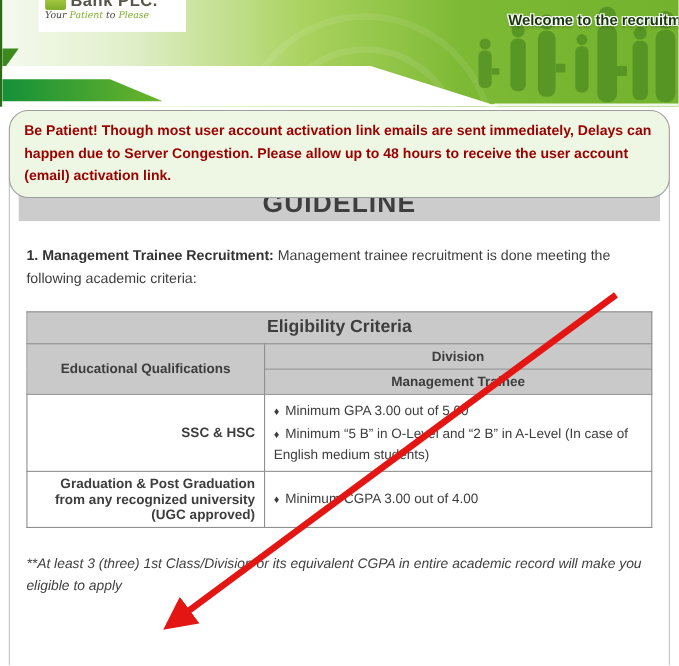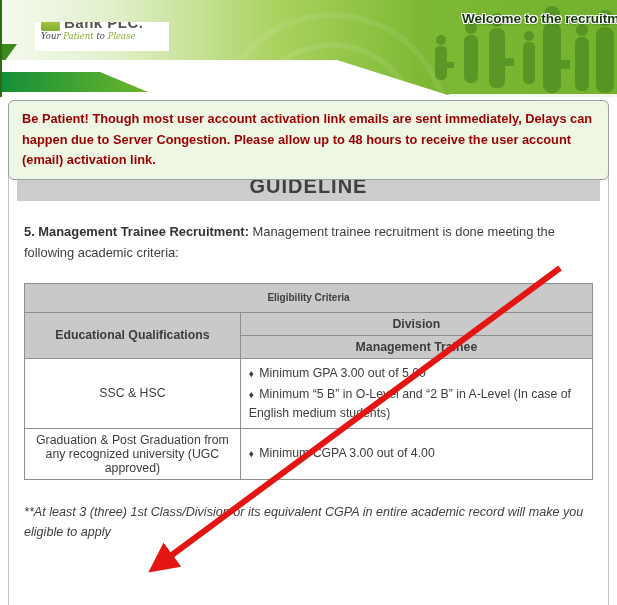--- a/index.html
+++ b/index.html
@@ -9,61 +9,61 @@
   }
   
   .header{
     position:absolute; top:0; left:0; width:617px; height:97px; overflow:hidden;
     background:linear-gradient(90deg,#f4f9ee 0%,#e2f0cc 18%,#a9d25e 45%,#7db934 68%,#72b22d 100%);
     border-left:2px solid #2c6b14;
   }
   .header svg{position:absolute; top:0; left:0;}
   .logo-box{
     position:absolute; top:0; left:33px; width:124px; height:27px;
-    background:#ffffff; overflow:hidden; padding:0 4px 2px 6px; z-index:4;margin-top:22px;
+    background:#ffffff; overflow:hidden; padding:0 4px 2px 6px; z-index:4;
   }
   .logo-main{display:flex; align-items:flex-end; gap:4px; margin-top:-9px; height:18px;}
   .logo-mark{width:19px; height:15px; border-radius:2px;
     background:linear-gradient(180deg,#b5d44a,#7fae2b);}
   .logo-name{font-size:15px; font-weight:bold; color:#56544b; letter-spacing:.5px; white-space:nowrap;}
   .tagline{font-family:"DejaVu Serif", serif; font-style:italic; font-size:8.5px;
     white-space:nowrap; line-height:10px; color:#45433a;}
   .tagline .grn{color:#7fae2b;}
   .welcome{
     position:absolute; top:11px; left:460px; white-space:nowrap; z-index:3;
     font-size:13.5px; font-weight:bold; color:#16380b;
     text-shadow:-1px -1px 0 #fff,1px -1px 0 #fff,-1px 1px 0 #fff,1px 1px 0 #fff,0 2px 2px rgba(0,0,0,.25);
   }
   
   .notice{
     position:absolute; top:100px; left:8px; width:601px; box-sizing:border-box;
-    background:#eef6e4; border:1px solid #9d9d9d; border-radius:6px;
+    background:#eef6e4; border:1px solid #9d9d9d; border-radius:18px;
     padding:8px 13px; z-index:2;
   }
   .notice-text{font-size:12.8px; font-weight:bold; color:#9b0000; line-height:1.62;}
   
   .panel{
     position:absolute; top:162px; left:8px; width:601px; height:480px; box-sizing:border-box;
     background:#ffffff; border:1px solid #c2c2c2; padding:8px; z-index:1;
   }
   .panel-title{
     height:30px; line-height:30px; background:#cccccc; text-align:center;
-    font-size:20px; font-weight:bold; color:#3e3e3e; letter-spacing:1px;
+    font-size:24px; font-weight:bold; color:#3e3e3e; letter-spacing:1px;
   }
   .content{padding:0 7px;}
   .para{font-size:12.9px; line-height:1.62; margin:21px 0 0 0; color:#3d3d3d;}
   .para b{color:#333;}
   .elig-table{
     width:100%; border-collapse:collapse; margin-top:19px;
     font-size:12.3px; color:#3d3d3d;
   }
   .elig-table th, .elig-table td{border:1px solid #8f8f8f; padding:4px 8px;}
   .elig-table th{background:#c9c9c9; font-weight:bold; text-align:center;}
-  .t-title{font-size:10px; height:20px;margin-top:44px;}
-  .q-col{width:38%; text-align:center; font-weight:normal; padding-left:9px;}
+  .t-title{font-size:16px; height:20px;margin-top:44px;}
+  .q-col{width:38%; text-align:right; font-weight:bold; padding-left:9px;}
   .crit div{line-height:1.55; padding:1px 0;}
   .blt{font-size:10px; margin-right:2px;}
   .note{font-style:italic; font-size:12.6px; line-height:1.6; margin:22px 0 0 0; color:#404040;}
   
   .arrow-overlay{position:absolute; top:0; left:0; z-index:50; pointer-events:none;}
 </style>
 </head>
 <body>
 
 <div class="page">
@@ -124,21 +124,21 @@
   </div>
 
   <div class="notice">
     <div class="notice-text">Be Patient! Though most user account activation link emails are sent immediately, Delays can happen due to Server Congestion. Please allow up to 48 hours to receive the user account (email) activation link.</div>
   </div>
 
   <div class="panel">
     <div class="panel-title">GUIDELINE</div>
     <div class="content">
 
-      <p class="para"><b>5. Management Trainee Recruitment:</b><span> Management trainee recruitment is done meeting the following academic criteria:</span></p>
+      <p class="para"><b>1. Management Trainee Recruitment:</b><span> Management trainee recruitment is done meeting the following academic criteria:</span></p>
 
       <table class="elig-table">
         <tbody>
           <tr>
             <th colspan="2" class="t-title">Eligibility Criteria</th>
           </tr>
           <tr>
             <th rowspan="2" style="width:38%;">Educational Qualifications</th>
             <th>Division</th>
           </tr>

